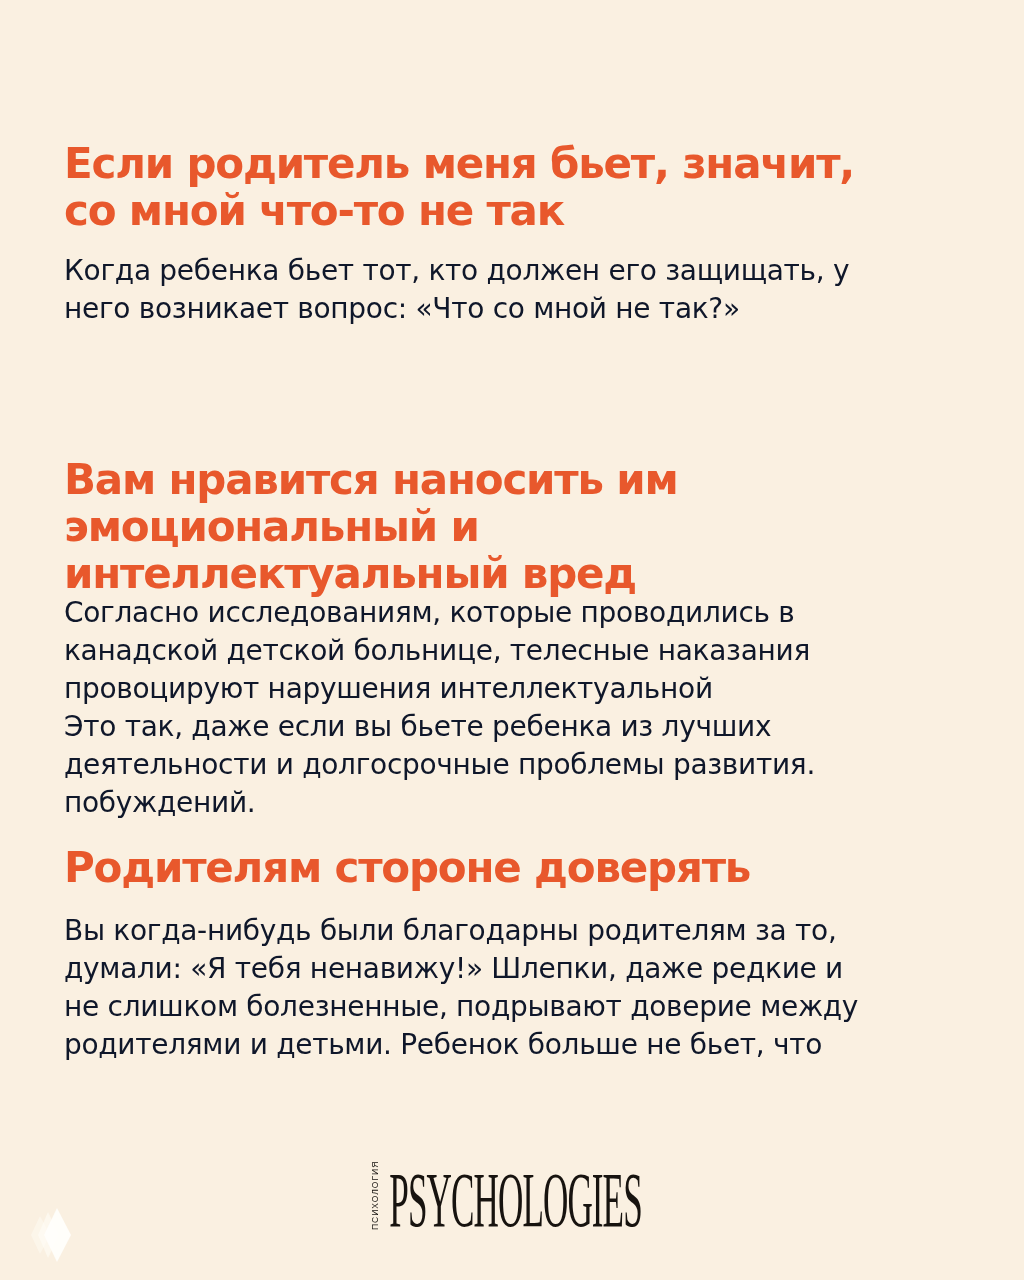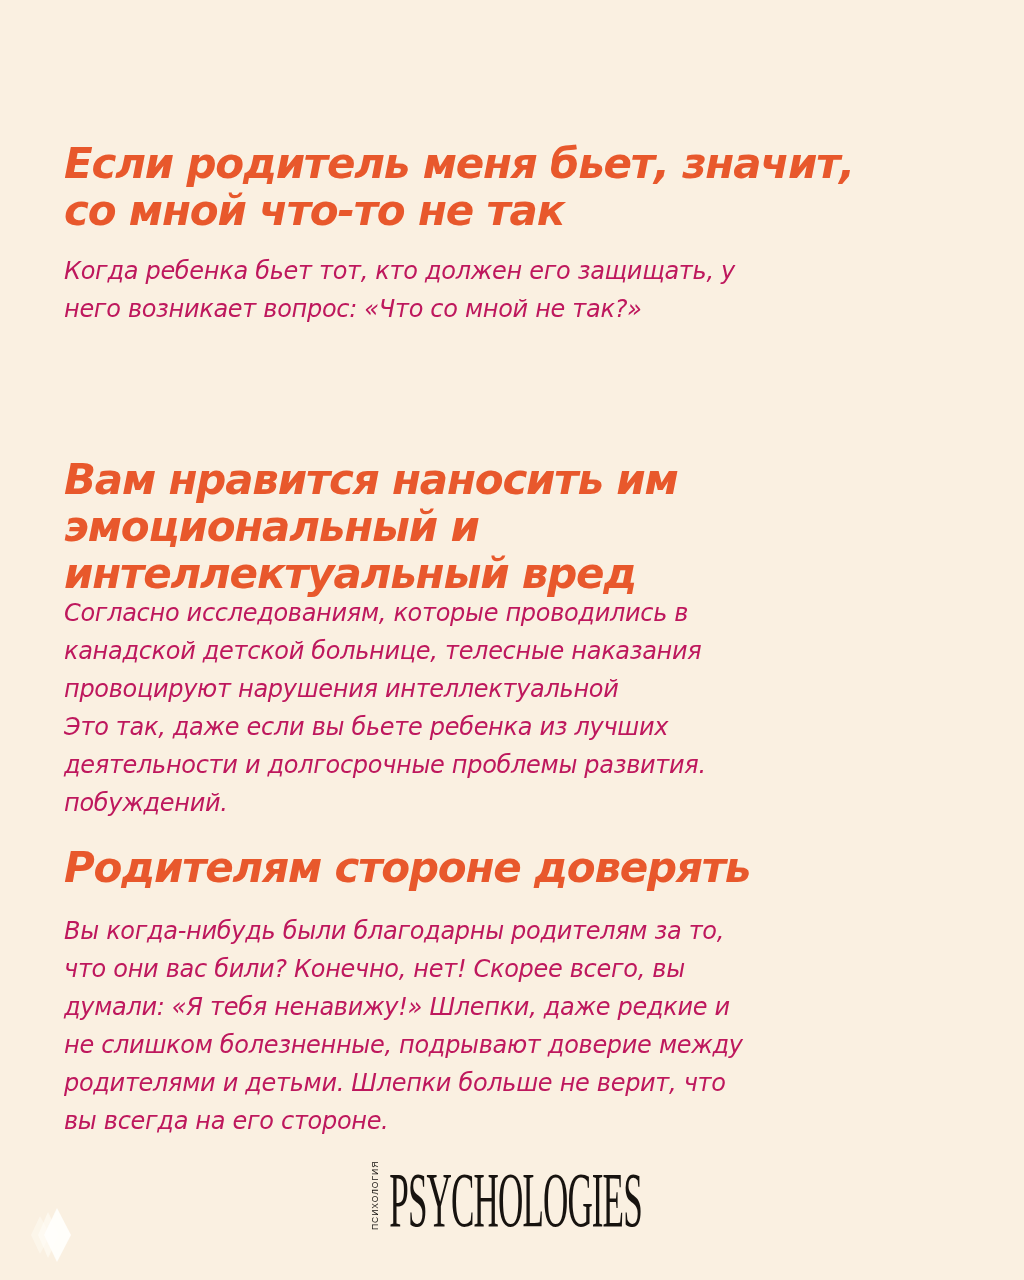--- a/index.html
+++ b/index.html
@@ -7,36 +7,36 @@
   body { font-family: "DejaVu Sans", sans-serif; }
 
   .card {
     position: relative;
     width: 1024px;
     height: 1280px;
     background: #faf0e1;
     overflow: hidden;
   }
 
-  .abs { position: absolute; left: 64px; right: 22px; font-style: italic; }
+  .abs { position: absolute; left: 64px; right: 22px; }
 
   .heading {
     color: #e8582c;
     font-family: "DejaVu Sans", sans-serif;
     font-weight: bold;
     font-size: 42px;
     line-height: 47px;
     letter-spacing: -1.2px;
   }
   .heading .line { display: block; }
 
   .bodytext {
-    color: #be185d;
+    color: #0f172a;
     font-family: "DejaVu Sans", sans-serif;
-    font-size: 24px;
+    font-size: 28px;
     line-height: 38px;
     letter-spacing: -0.3px;
   }
   .bodytext .line { display: block; }
 
   .pos-h1 { top: 140px; }
   .pos-b1 { top: 252px; }
   .pos-h2 { top: 438px; margin-top: 18px; }
   .pos-b2 { top: 594px; }
   .pos-h3 { top: 844px; }
@@ -114,25 +114,23 @@
     <span class="line">деятельности и долгосрочные проблемы развития.</span>
     <span class="line">побуждений.</span>
   </p>
 
   <h1 class="abs heading pos-h3">
     <span class="line">Родителям стороне доверять</span>
   </h1>
 
   <p class="abs bodytext pos-b3">
     <span class="line">Вы когда-нибудь были благодарны родителям за то,</span>
-    <span class="line">что они вас били? Конечно, нет! Скорее всего, вы</span>
     <span class="line">думали: «Я тебя ненавижу!» Шлепки, даже редкие и</span>
     <span class="line">не слишком болезненные, подрывают доверие между</span>
-    <span class="line">родителями и детьми. Шлепки больше не верит, что</span>
-    <span class="line">вы всегда на его стороне.</span>
+    <span class="line">родителями и детьми. Ребенок больше не бьет, что</span>
   </p>
 
   <div class="logo-row">
     <span class="logo-wordmark">PSYCHOLOGIES</span>
   </div>
   <span class="logo-vertical">психология</span>
 
   <svg class="watermark" viewBox="0 0 48 58" aria-hidden="true">
     <polygon points="14,10 24,29 14,48 5,29" fill="#fffdf6" opacity="0.45"></polygon>
     <polygon points="22,6 33,29 22,52 12,29" fill="#fffdf6" opacity="0.6"></polygon>

